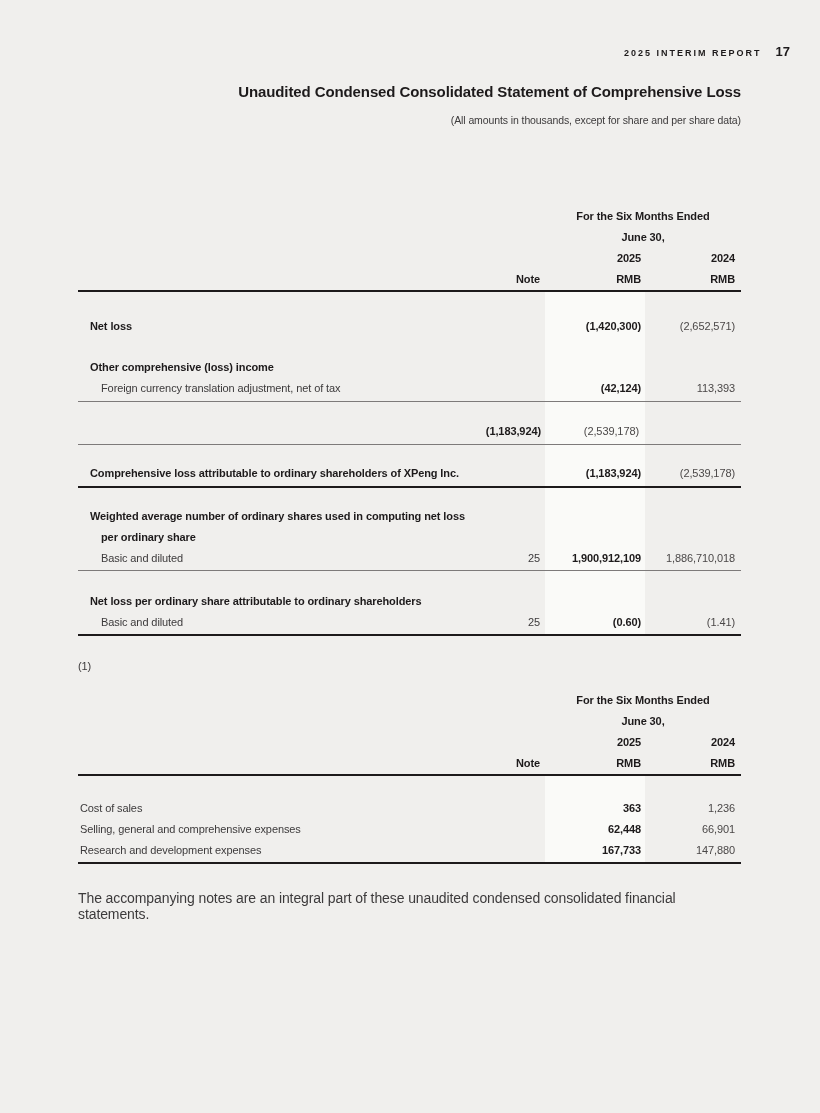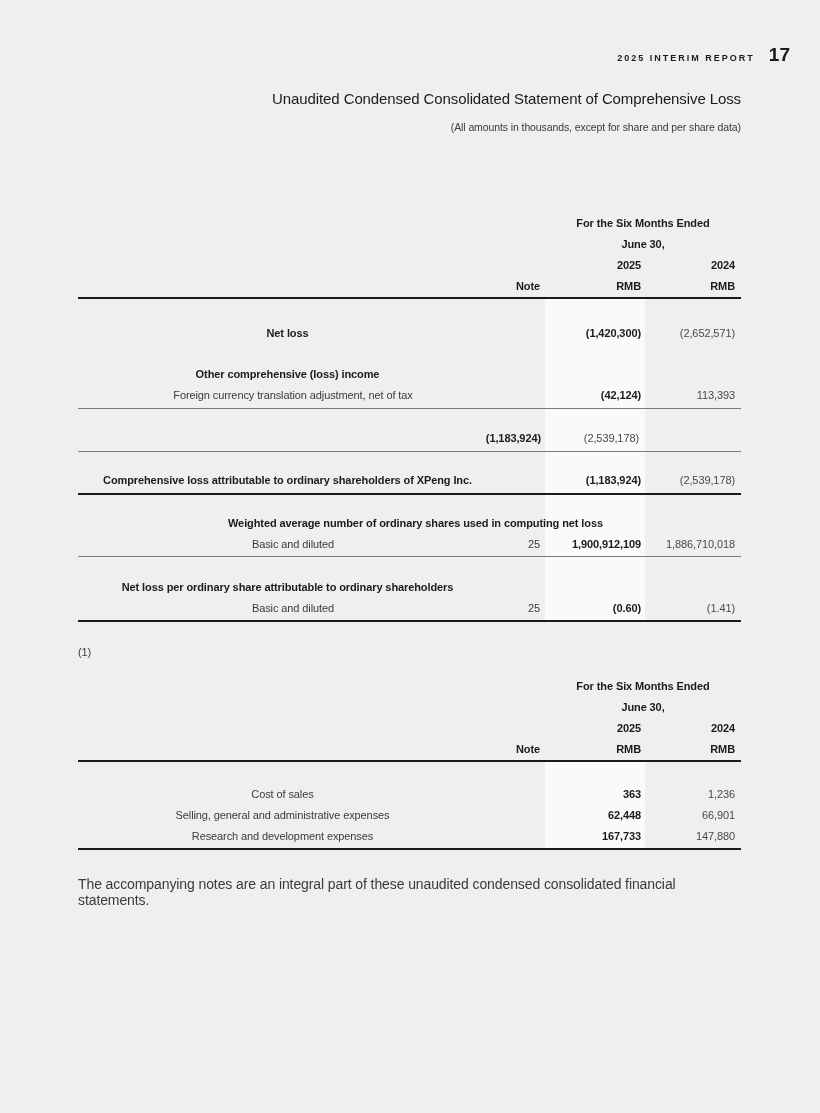--- a/index.html
+++ b/index.html
@@ -19,41 +19,41 @@
     background:var(--page-bg);
     font-family:"Liberation Sans",sans-serif;
     color:var(--text-primary);
     padding:44px 79px 8px 78px;
     overflow:hidden;
     letter-spacing:-0.1px;
   }
   
   .page-header{display:flex;justify-content:flex-end;align-items:baseline;gap:14px;margin-right:-49px;}
   .report-label{font-size:9px;font-weight:bold;letter-spacing:2px;color:var(--text-primary);}
-  .page-number{font-size:19px;font-weight:bold;letter-spacing:0;color:var(--text-primary);}
-  .title{margin-top:24px;text-align:right;font-size:15px;font-weight:normal;color:var(--text-primary);}
+  .page-number{font-size:13px;font-weight:bold;letter-spacing:0;color:var(--text-primary);}
+  .title{margin-top:24px;text-align:right;font-size:15px;font-weight:bold;color:var(--text-primary);}
   .subtitle{margin-top:14px;text-align:right;font-size:10.5px;color:var(--text-secondary);}
 
   
   .fin-table{font-size:11px;}
   .fin-table.first{margin-top:80px;}
   .grid-row{display:grid;grid-template-columns:1fr 60px 100px 96px;}
   .hrow{height:21px;line-height:21px;font-weight:bold;color:var(--text-primary);}
   .period-span{grid-column:3/5;text-align:center;}
   .num{text-align:right;}
   .note-col{padding-right:5px;}
   .cur-col{padding-right:4px;}
   .prior-col{padding-right:6px;}
   .rule-thick{border-top:2px solid var(--rule-thick);height:0;}
   .rule-thin{border-top:1px solid var(--rule-thin);height:0;}
   .tbody{position:relative;}
   .band{position:absolute;left:467px;top:0;bottom:0;width:100px;background:var(--band-bg);}
   .tbody>.grid-row,.tbody>.rule-thin,.tbody>.rule-thick,.tbody>.label-wrap{position:relative;}
   .row{min-height:21px;line-height:21px;}
-  .label{padding-left:12px;color:var(--text-secondary);white-space:nowrap;text-align:center;}
+  .label{padding-left:12px;color:var(--text-secondary);white-space:nowrap;}
   .label.bold{font-weight:bold;color:var(--text-primary);}
   .label.indent{padding-left:23px;}
   .label.flush{padding-left:2px;}
   .note-cell{color:var(--text-secondary);}
   .cur-cell{font-weight:bold;color:var(--text-primary);}
   .prior-cell{color:var(--text-prior);}
   .label-wrap{line-height:21px;}
   .label-wrap .l2{padding-left:23px;}
   .sp1{height:1px;}.sp2{height:2px;}.sp18{height:18px;}.sp19{height:19px;}
   .sp20{height:20px;}.sp22{height:22px;}.sp24{height:24px;}
@@ -140,20 +140,21 @@
         <div class="num note-col note-cell"></div>
         <div class="num cur-col cur-cell">(1,183,924)</div>
         <div class="num prior-col prior-cell">(2,539,178)</div>
       </div>
       <div class="sp2"></div>
       <div class="rule-thick"></div>
 
       <div class="sp18"></div>
       <div class="label-wrap">
         <div class="label bold">Weighted average number of ordinary shares used in computing net loss</div>
+        <div class="label bold l2">per ordinary share</div>
       </div>
       <div class="grid-row row">
         <div class="label indent">Basic and diluted</div>
         <div class="num note-col note-cell">25</div>
         <div class="num cur-col cur-cell">1,900,912,109</div>
         <div class="num prior-col prior-cell">1,886,710,018</div>
       </div>
       <div class="sp1"></div>
       <div class="rule-thin"></div>
 
@@ -206,21 +207,21 @@
       <div class="band"></div>
 
       <div class="sp22"></div>
       <div class="grid-row row">
         <div class="label flush">Cost of sales</div>
         <div class="num note-col note-cell"></div>
         <div class="num cur-col cur-cell">363</div>
         <div class="num prior-col prior-cell">1,236</div>
       </div>
       <div class="grid-row row">
-        <div class="label flush">Selling, general and administrative expenses</div>
+        <div class="label flush">Selling, general and comprehensive expenses</div>
         <div class="num note-col note-cell"></div>
         <div class="num cur-col cur-cell">62,448</div>
         <div class="num prior-col prior-cell">66,901</div>
       </div>
       <div class="grid-row row">
         <div class="label flush">Research and development expenses</div>
         <div class="num note-col note-cell"></div>
         <div class="num cur-col cur-cell">167,733</div>
         <div class="num prior-col prior-cell">147,880</div>
       </div>

